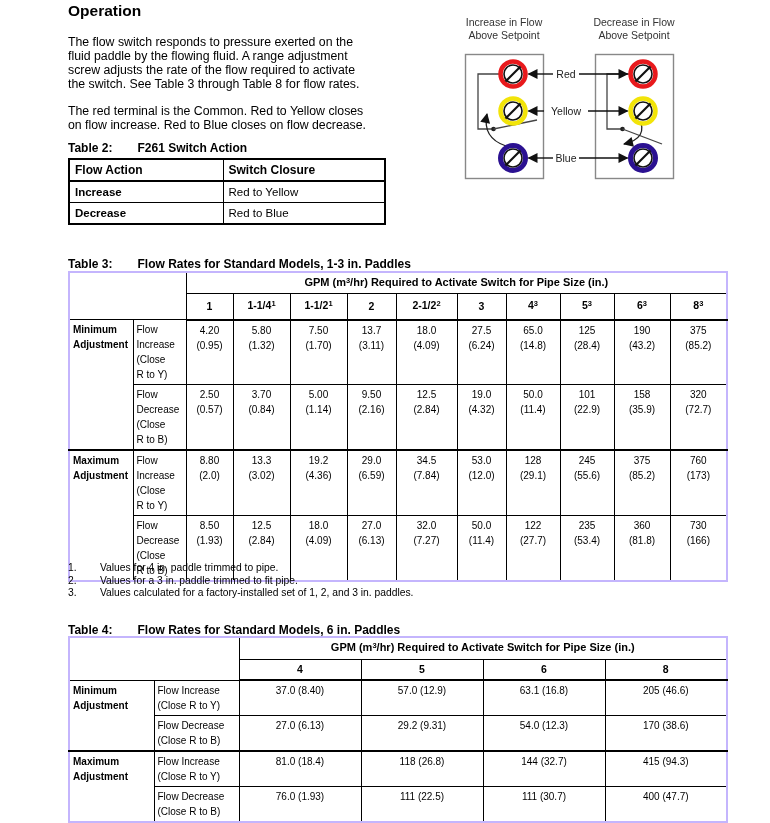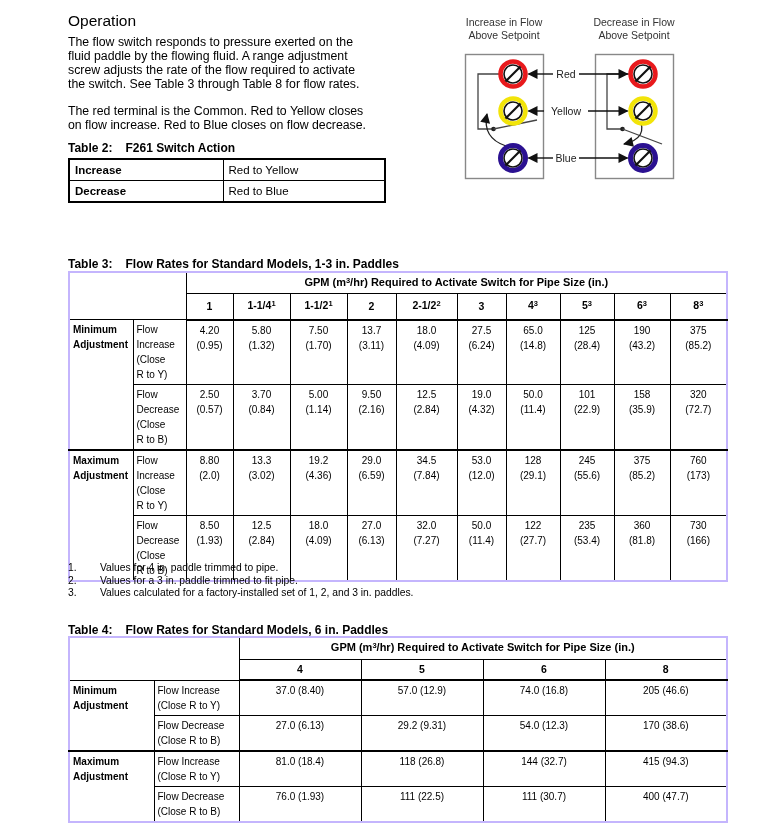--- a/index.html
+++ b/index.html
@@ -8,36 +8,36 @@
     background: #ffffff;
     font-family: "Liberation Sans", sans-serif;
     color: #000;
     position: relative;
     overflow: hidden;
   }
   .abs { position: absolute; }
 
   
   #operation-heading {
-    left: 68px; top: 12px;
-    font-size: 15.5px; font-weight: normal;
+    left: 68px; top: 2px;
+    font-size: 15.5px; font-weight: bold;
   }
   .para {
     left: 68px; width: 400px;
     font-size: 12.3px; line-height: 14px;
   }
   #para1 { top: 35px; }
   #para2 { top: 104px; }
 
   .tbl-caption {
     left: 68px;
     font-size: 12px; font-weight: bold;
     white-space: nowrap;
   }
-  .cap-label { margin-right: 13px; }
+  .cap-label { margin-right: 25px; }
   #table2-caption { top: 141px; }
   #table3-caption { top: 257px; }
   #table4-caption { top: 623px; }
 
   
   #table2-wrap { left: 68px; top: 158px; }
   #table2 {
     border-collapse: collapse; table-layout: fixed;
     width: 316px; border: 2px solid #000;
   }
@@ -100,20 +100,24 @@
   <span class="cap-label">Table 2:</span><span>F261 Switch Action</span>
 </div>
 
 <div class="abs" id="table2-wrap">
   <table id="table2">
     <colgroup>
         <col style="width:154px">
         <col style="width:162px">
       </colgroup>
     <tbody>
+        <tr class="hdr">
+      <td class="c1">Flow Action</td>
+      <td>Switch Closure</td>
+    </tr>
     <tr>
       <td class="c1">Increase</td>
       <td>Red to Yellow</td>
     </tr>
     <tr>
       <td class="c1">Decrease</td>
       <td>Red to Blue</td>
     </tr>
   </tbody>
     </table>
@@ -322,21 +326,21 @@
           <td>4</td>
           <td>5</td>
           <td>6</td>
           <td>8</td>
         </tr>
         <tr class="body-row">
           <td rowspan="2" class="grp">Minimum<br>Adjustment</td>
           <td class="rlabel">Flow Increase<br>(Close R to Y)</td>
           <td class="val">37.0 (8.40)</td>
           <td class="val">57.0 (12.9)</td>
-          <td class="val">74.0 (16.8)</td>
+          <td class="val">63.1 (16.8)</td>
           <td class="val">205 (46.6)</td>
         </tr>
         <tr class="body-row">
           <td class="rlabel">Flow Decrease<br>(Close R to B)</td>
           <td class="val">27.0 (6.13)</td>
           <td class="val">29.2 (9.31)</td>
           <td class="val">54.0 (12.3)</td>
           <td class="val">170 (38.6)</td>
         </tr>
         <tr class="body-row grp-start">

